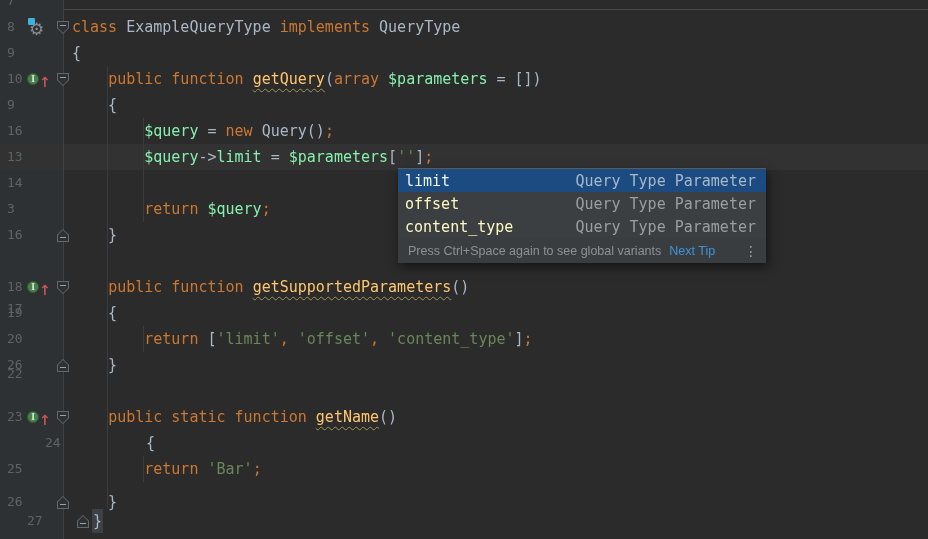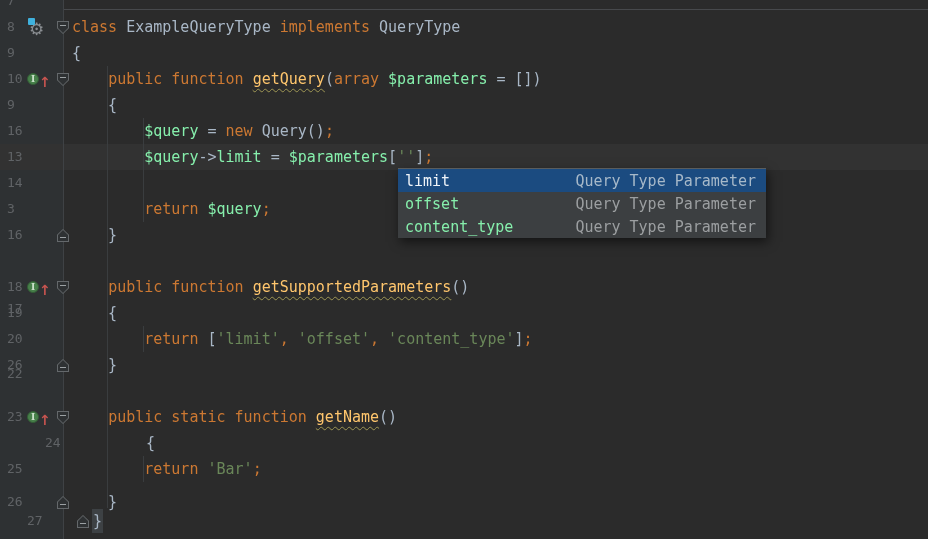--- a/index.html
+++ b/index.html
@@ -66,21 +66,21 @@
   #popup {
     position:absolute; left:398px; top:168px; width:368px;
     background:#3c3f41; border-top:1px solid #5a5d5e;
     box-shadow:2px 4px 10px rgba(0,0,0,0.55);
     z-index:10;
   }
   .popup-item {
     height:23px; display:flex; align-items:center; justify-content:space-between;
     padding:0 10px 0 7px; font-size:15px; cursor:pointer;
   }
-  .popup-item .item-label { color:#86efac; }
+  .popup-item .item-label { color:#fef9c3; }
   .popup-item .item-type { color:#9c9fa1; }
   .popup-item.selected { background:#1b4b80; }
   .popup-item.selected .item-label { color:#eef3f8; }
   .popup-item.selected .item-type { color:#a7b9c9; }
   #popup-footer {
     height:25px; background:#3a3d3f; display:flex; align-items:center;
     padding:0 8px 0 10px; font-family:"Liberation Sans", sans-serif; font-size:12.5px;
   }
   #popup-hint { color:#8e9193; }
   #popup-link { color:#4093d9; margin-left:8px; cursor:pointer; }
@@ -132,14 +132,19 @@
         </div>
         <div class="popup-item">
           <span class="item-label">offset</span>
           <span class="item-type">Query Type Parameter</span>
         </div>
         <div class="popup-item">
           <span class="item-label">content_type</span>
           <span class="item-type">Query Type Parameter</span>
         </div>
       </div>
+    <div id="popup-footer">
+      <span id="popup-hint">Press Ctrl+Space again to see global variants</span>
+      <span id="popup-link">Next Tip</span>
+      <span id="popup-kebab">⋮</span>
+    </div>
   </div>
 </div>
 
 </body></html>

